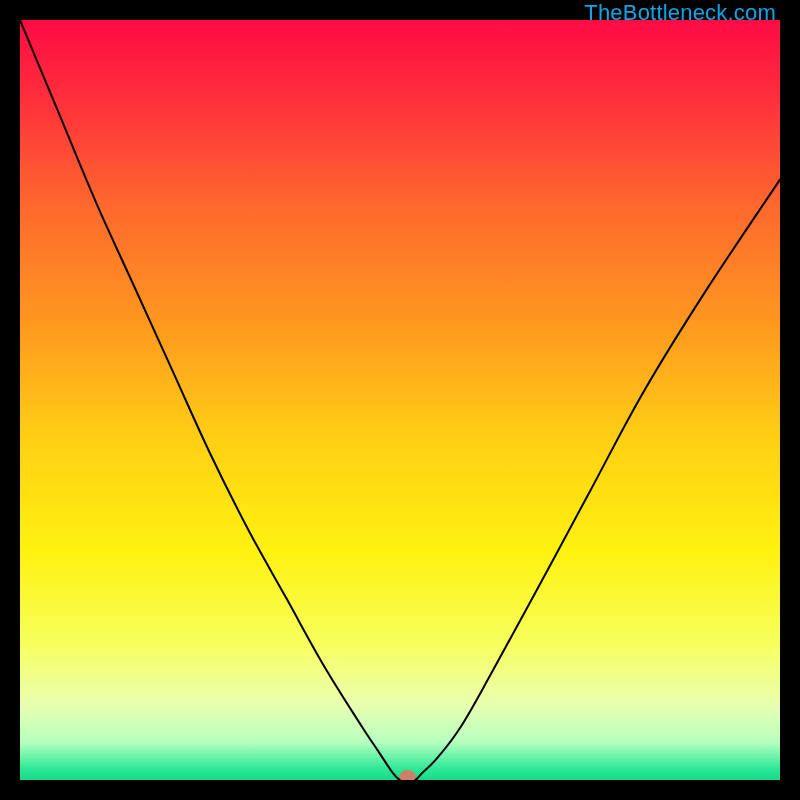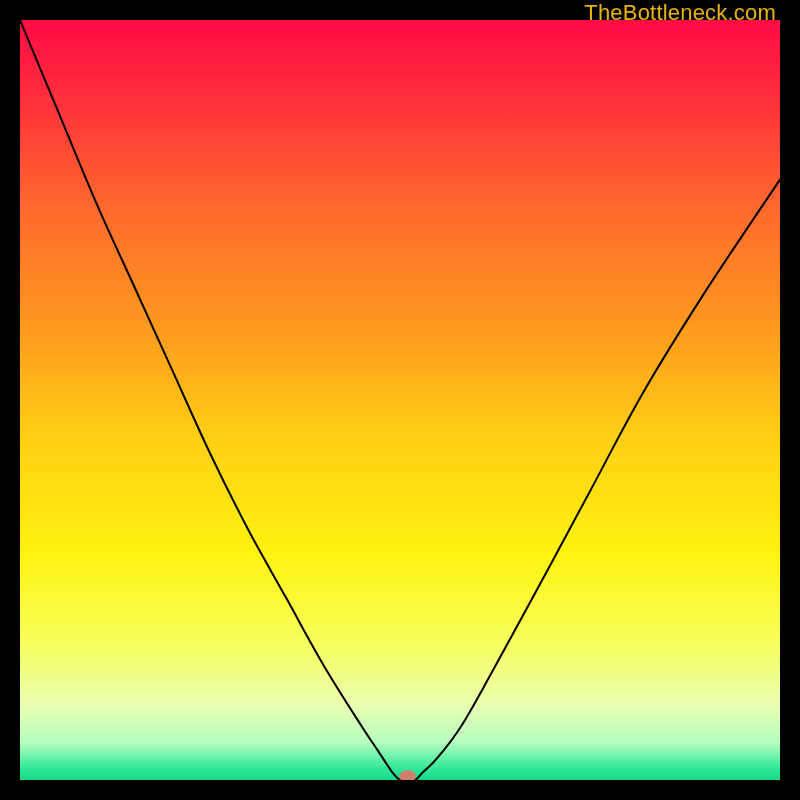--- a/index.html
+++ b/index.html
@@ -31,21 +31,21 @@
   .curve-svg {
     position: absolute;
     inset: 0;
   }
   .watermark {
     position: absolute;
     top: 0px;
     right: 24px;
     font-family: Arial, Helvetica, sans-serif;
     font-size: 22px;
-    color: #eab308;
+    color: #0ea5e9;
     font-weight: 500;
     letter-spacing: 0.2px;
     user-select: none;
   }
 </style>
 </head>
 <body>
 <div class="frame">
 
   <div class="plot-area">

